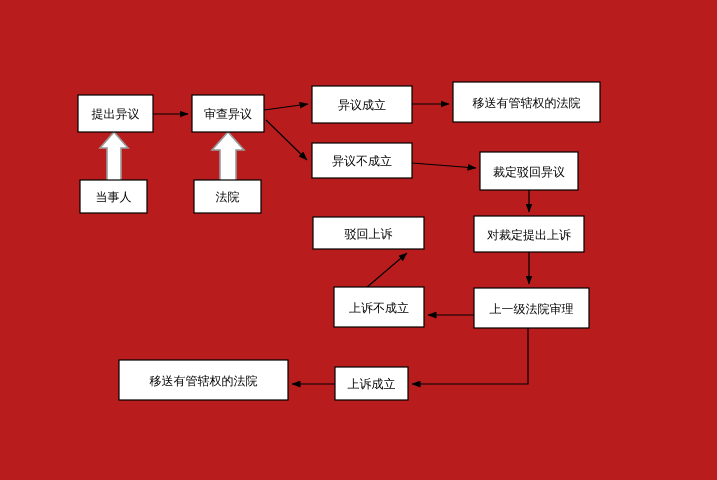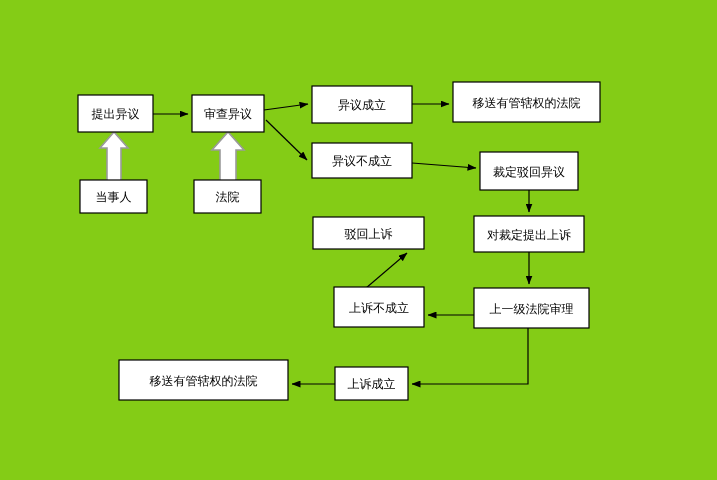--- a/index.html
+++ b/index.html
@@ -10,21 +10,21 @@
   body {
     width: 717px;
     height: 480px;
     font-family: "DejaVu Sans", sans-serif;
     overflow: hidden;
   }
   #flowchart-root {
     position: relative;
     width: 717px;
     height: 480px;
-    background: #84cc16;
+    background: #b91c1c;
   }
   svg#flow-svg {
     position: absolute;
     top: 0;
     left: 0;
     width: 717px;
     height: 480px;
     display: block;
   }
   .node-box {

